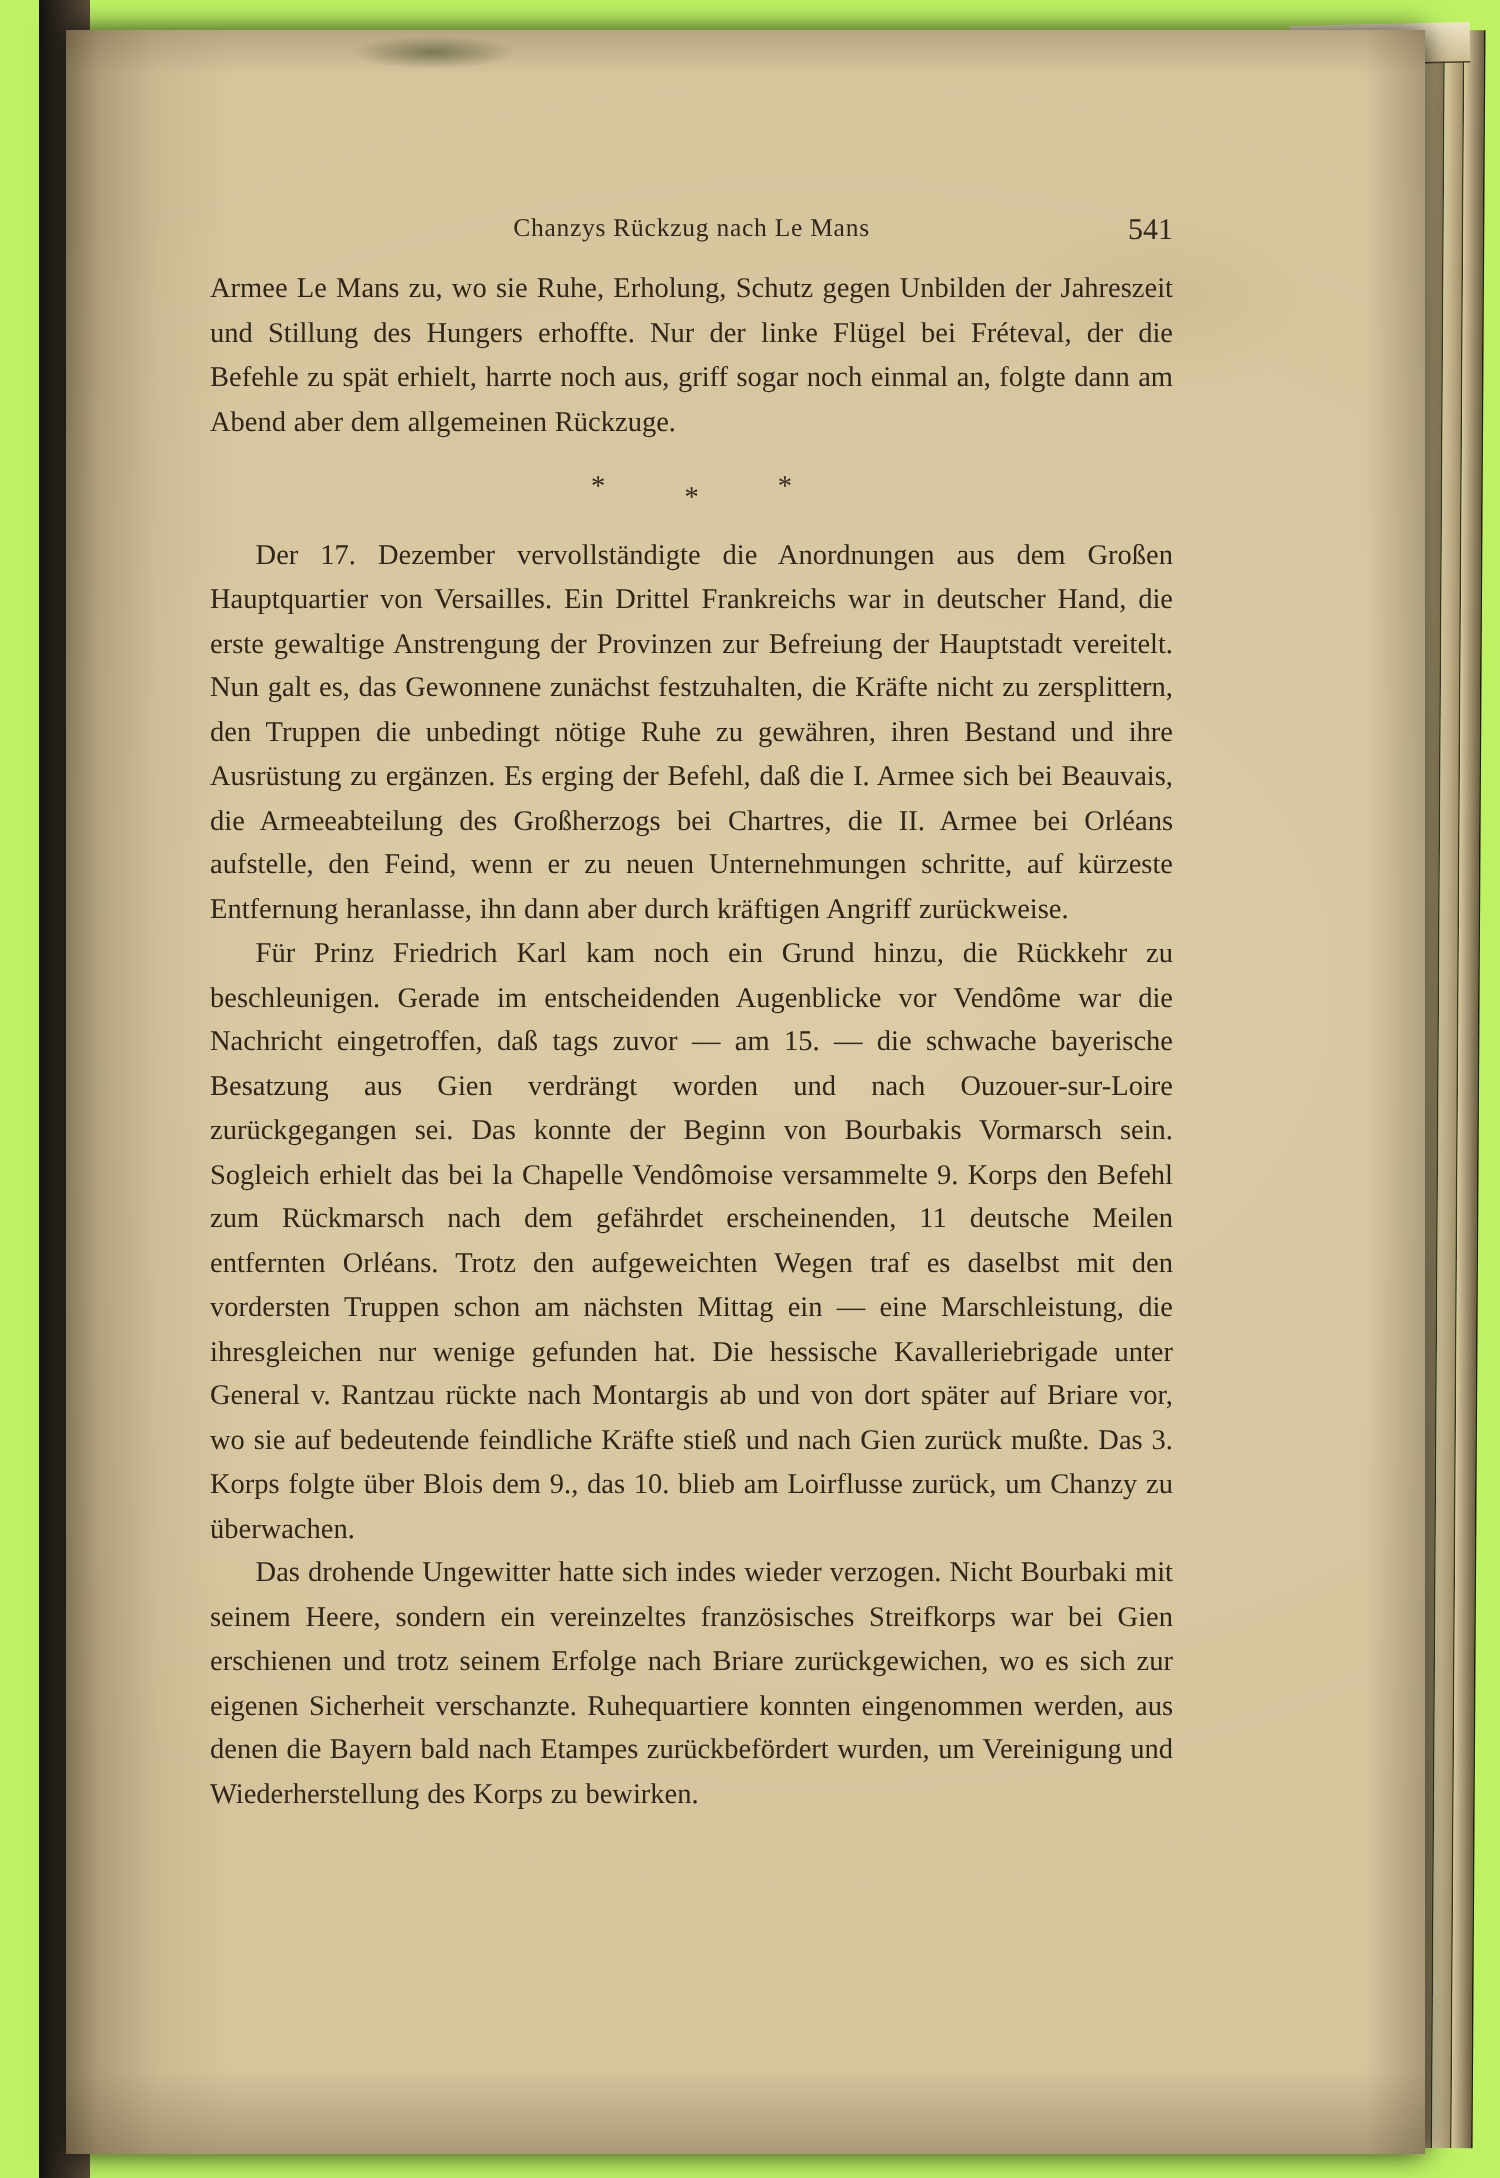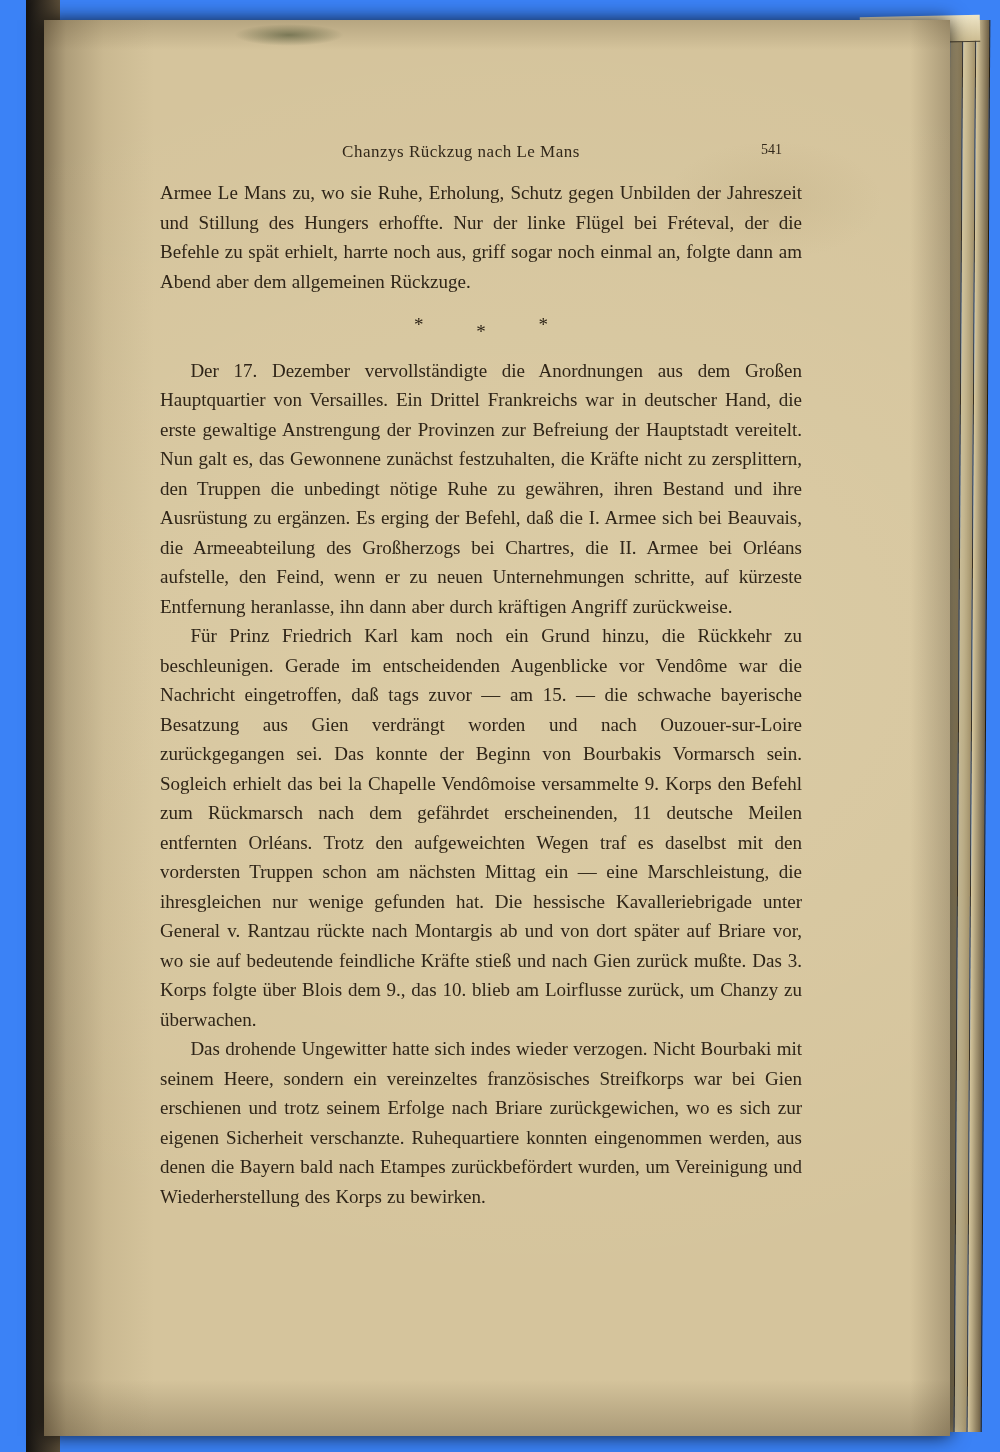--- a/index.html
+++ b/index.html
@@ -4,21 +4,21 @@
 <style>
   html, body {
     margin: 0;
     padding: 0;
     background: #0a0a0a;
   }
   .scan {
     position: relative;
     width: 1000px;
     height: 1452px;
-    background: #3b82f6;
+    background: #bef264;
     overflow: hidden;
     font-family: "Liberation Serif", "DejaVu Serif", serif;
   }
   
   .cover-left {
     position: absolute;
     left: 26px; top: 0;
     width: 34px; height: 1452px;
     background: linear-gradient(to right, #141210, #3a3226 55%, #5a4d38);
   }
@@ -87,32 +87,31 @@
     font-size: 17px;
   }
   .running-title {
     display: block;
     text-align: center;
     letter-spacing: 0.5px;
   }
   .page-number {
     position: absolute;
     right: 0; top: 0;
-    font-size: 14px;
+    font-size: 20px;
   }
   
   .text-block {
     position: absolute;
     left: 96px; top: 158px;
     width: 642px;
     color: #2f2518;
     font-size: 19px;
     line-height: 29.5px;
     text-align: justify;
-    margin-left: 20px;
   }
   .para {
     margin: 0;
     text-indent: 1.6em;
     word-spacing: 0.5px;
   }
   .para.no-indent { text-indent: 0; }
   .asterism {
     margin: 14px 0 16px;
     text-align: center;

